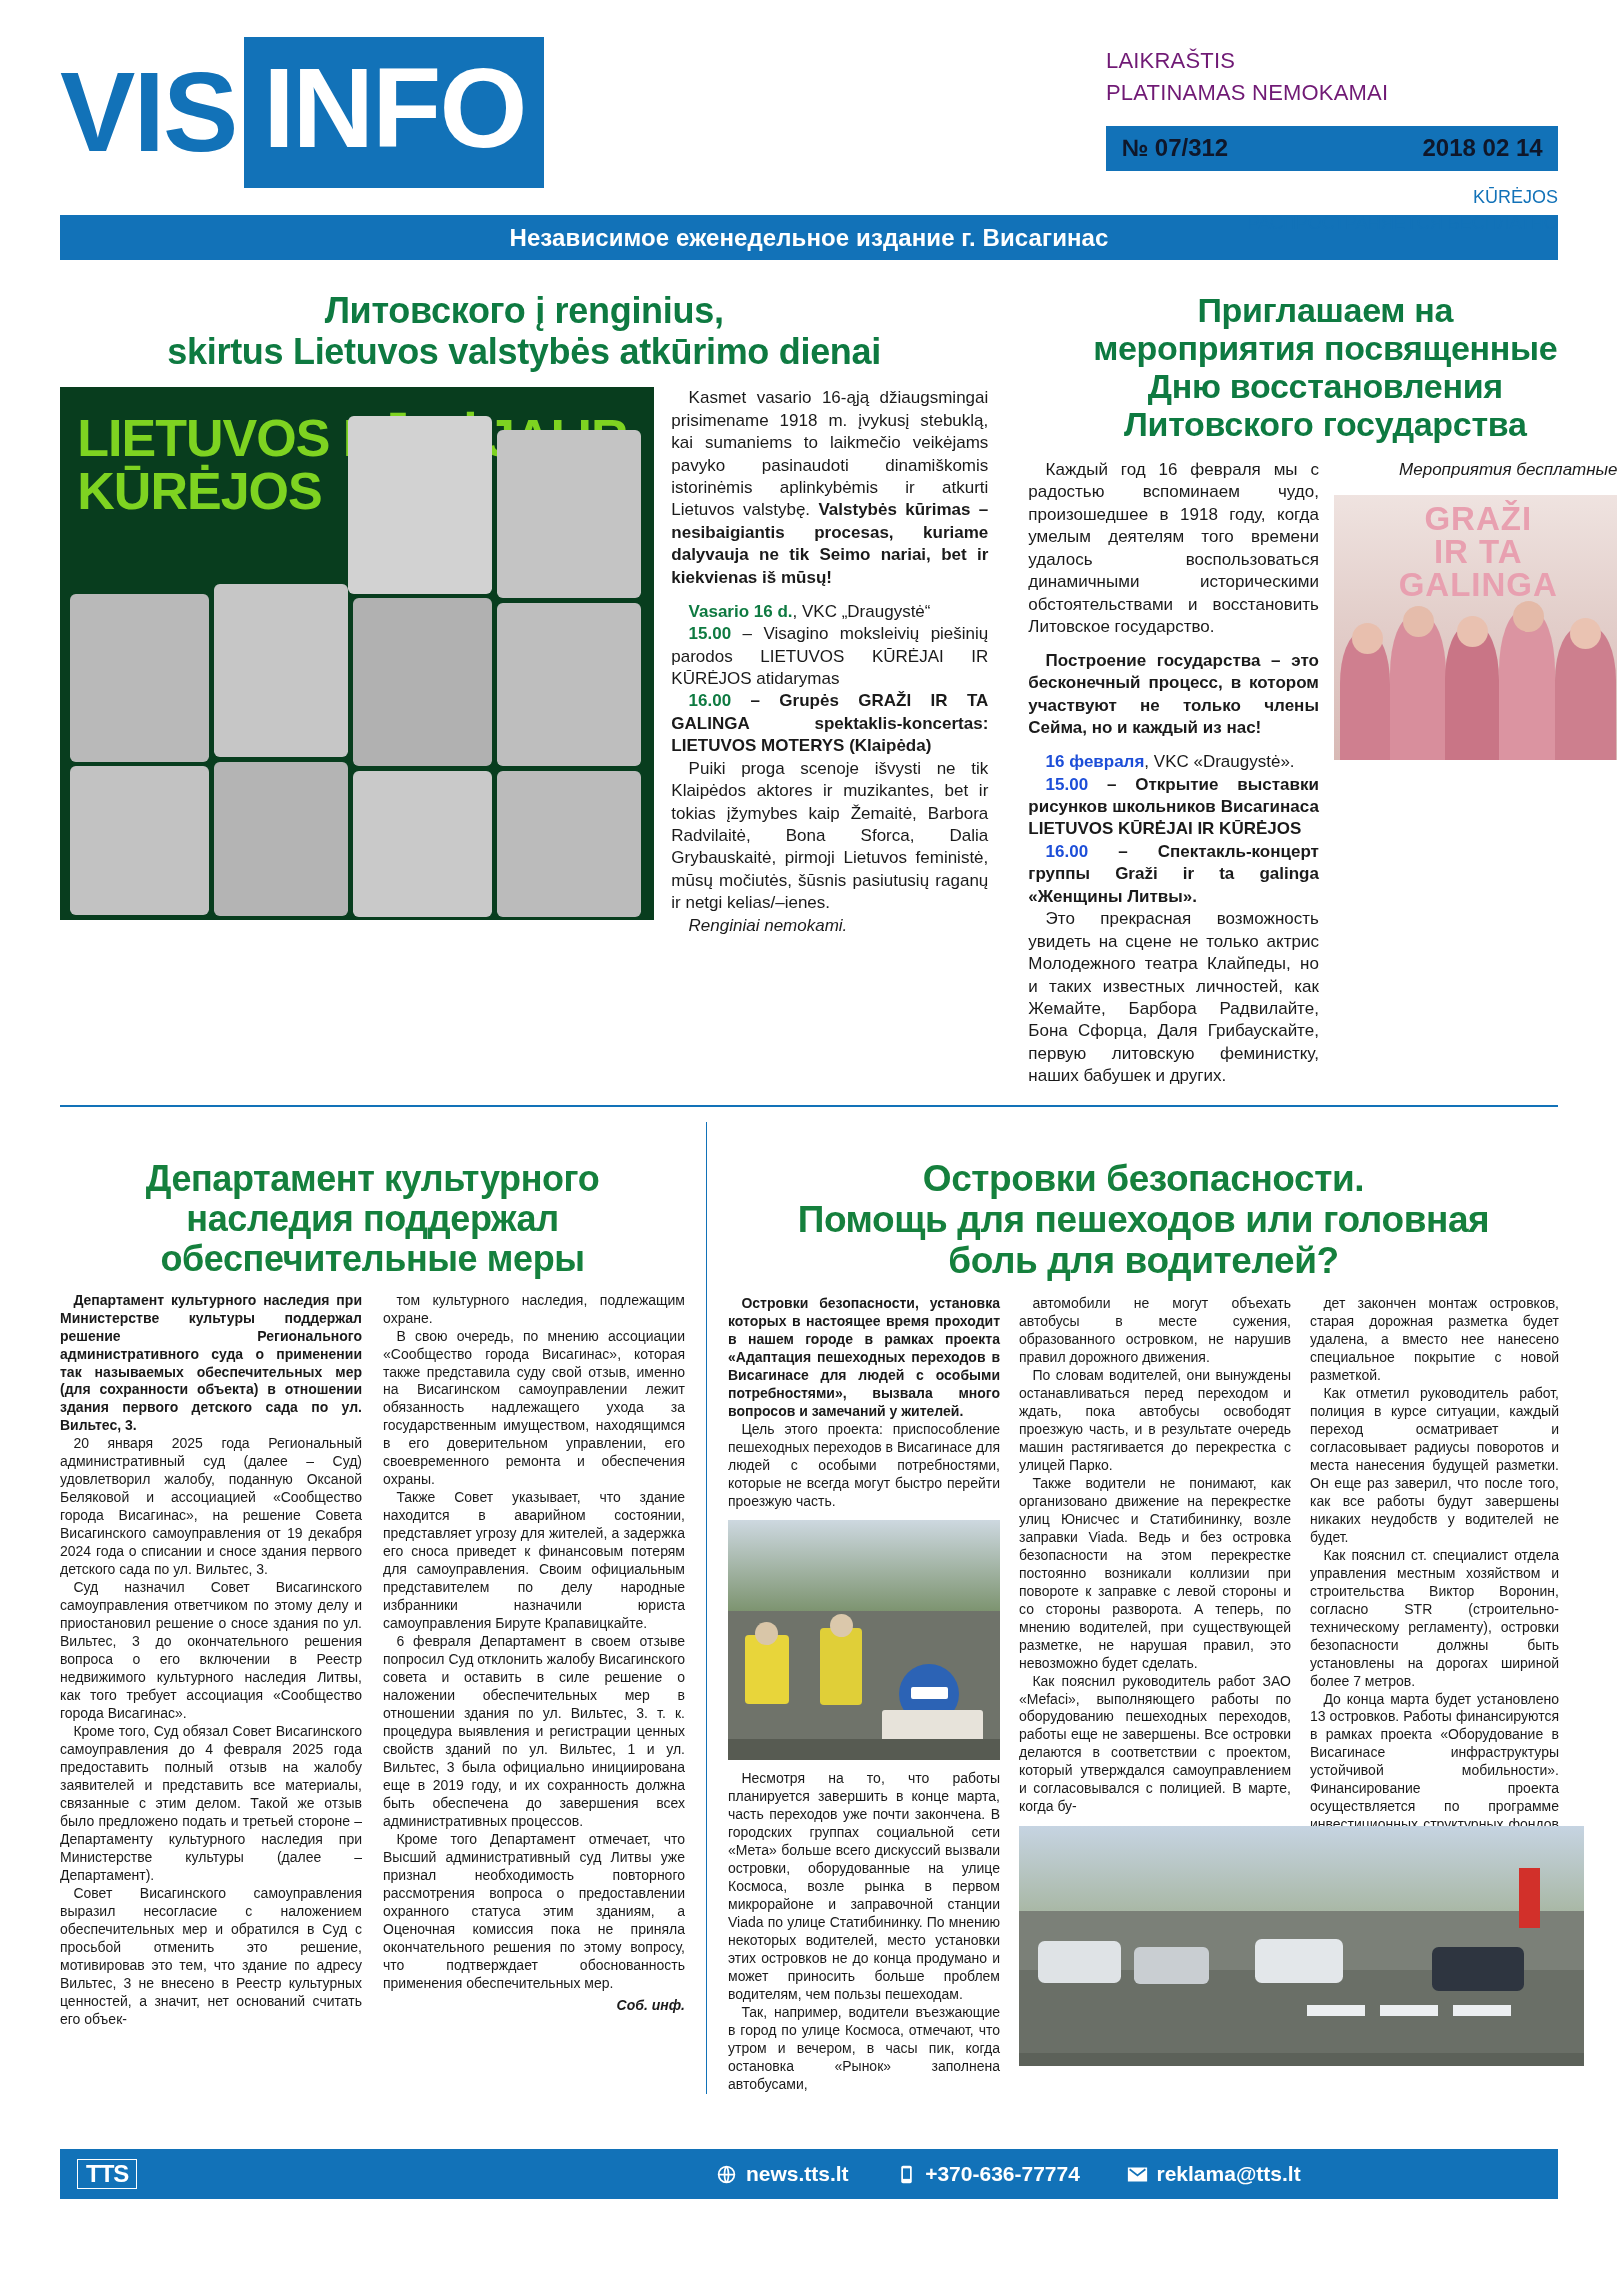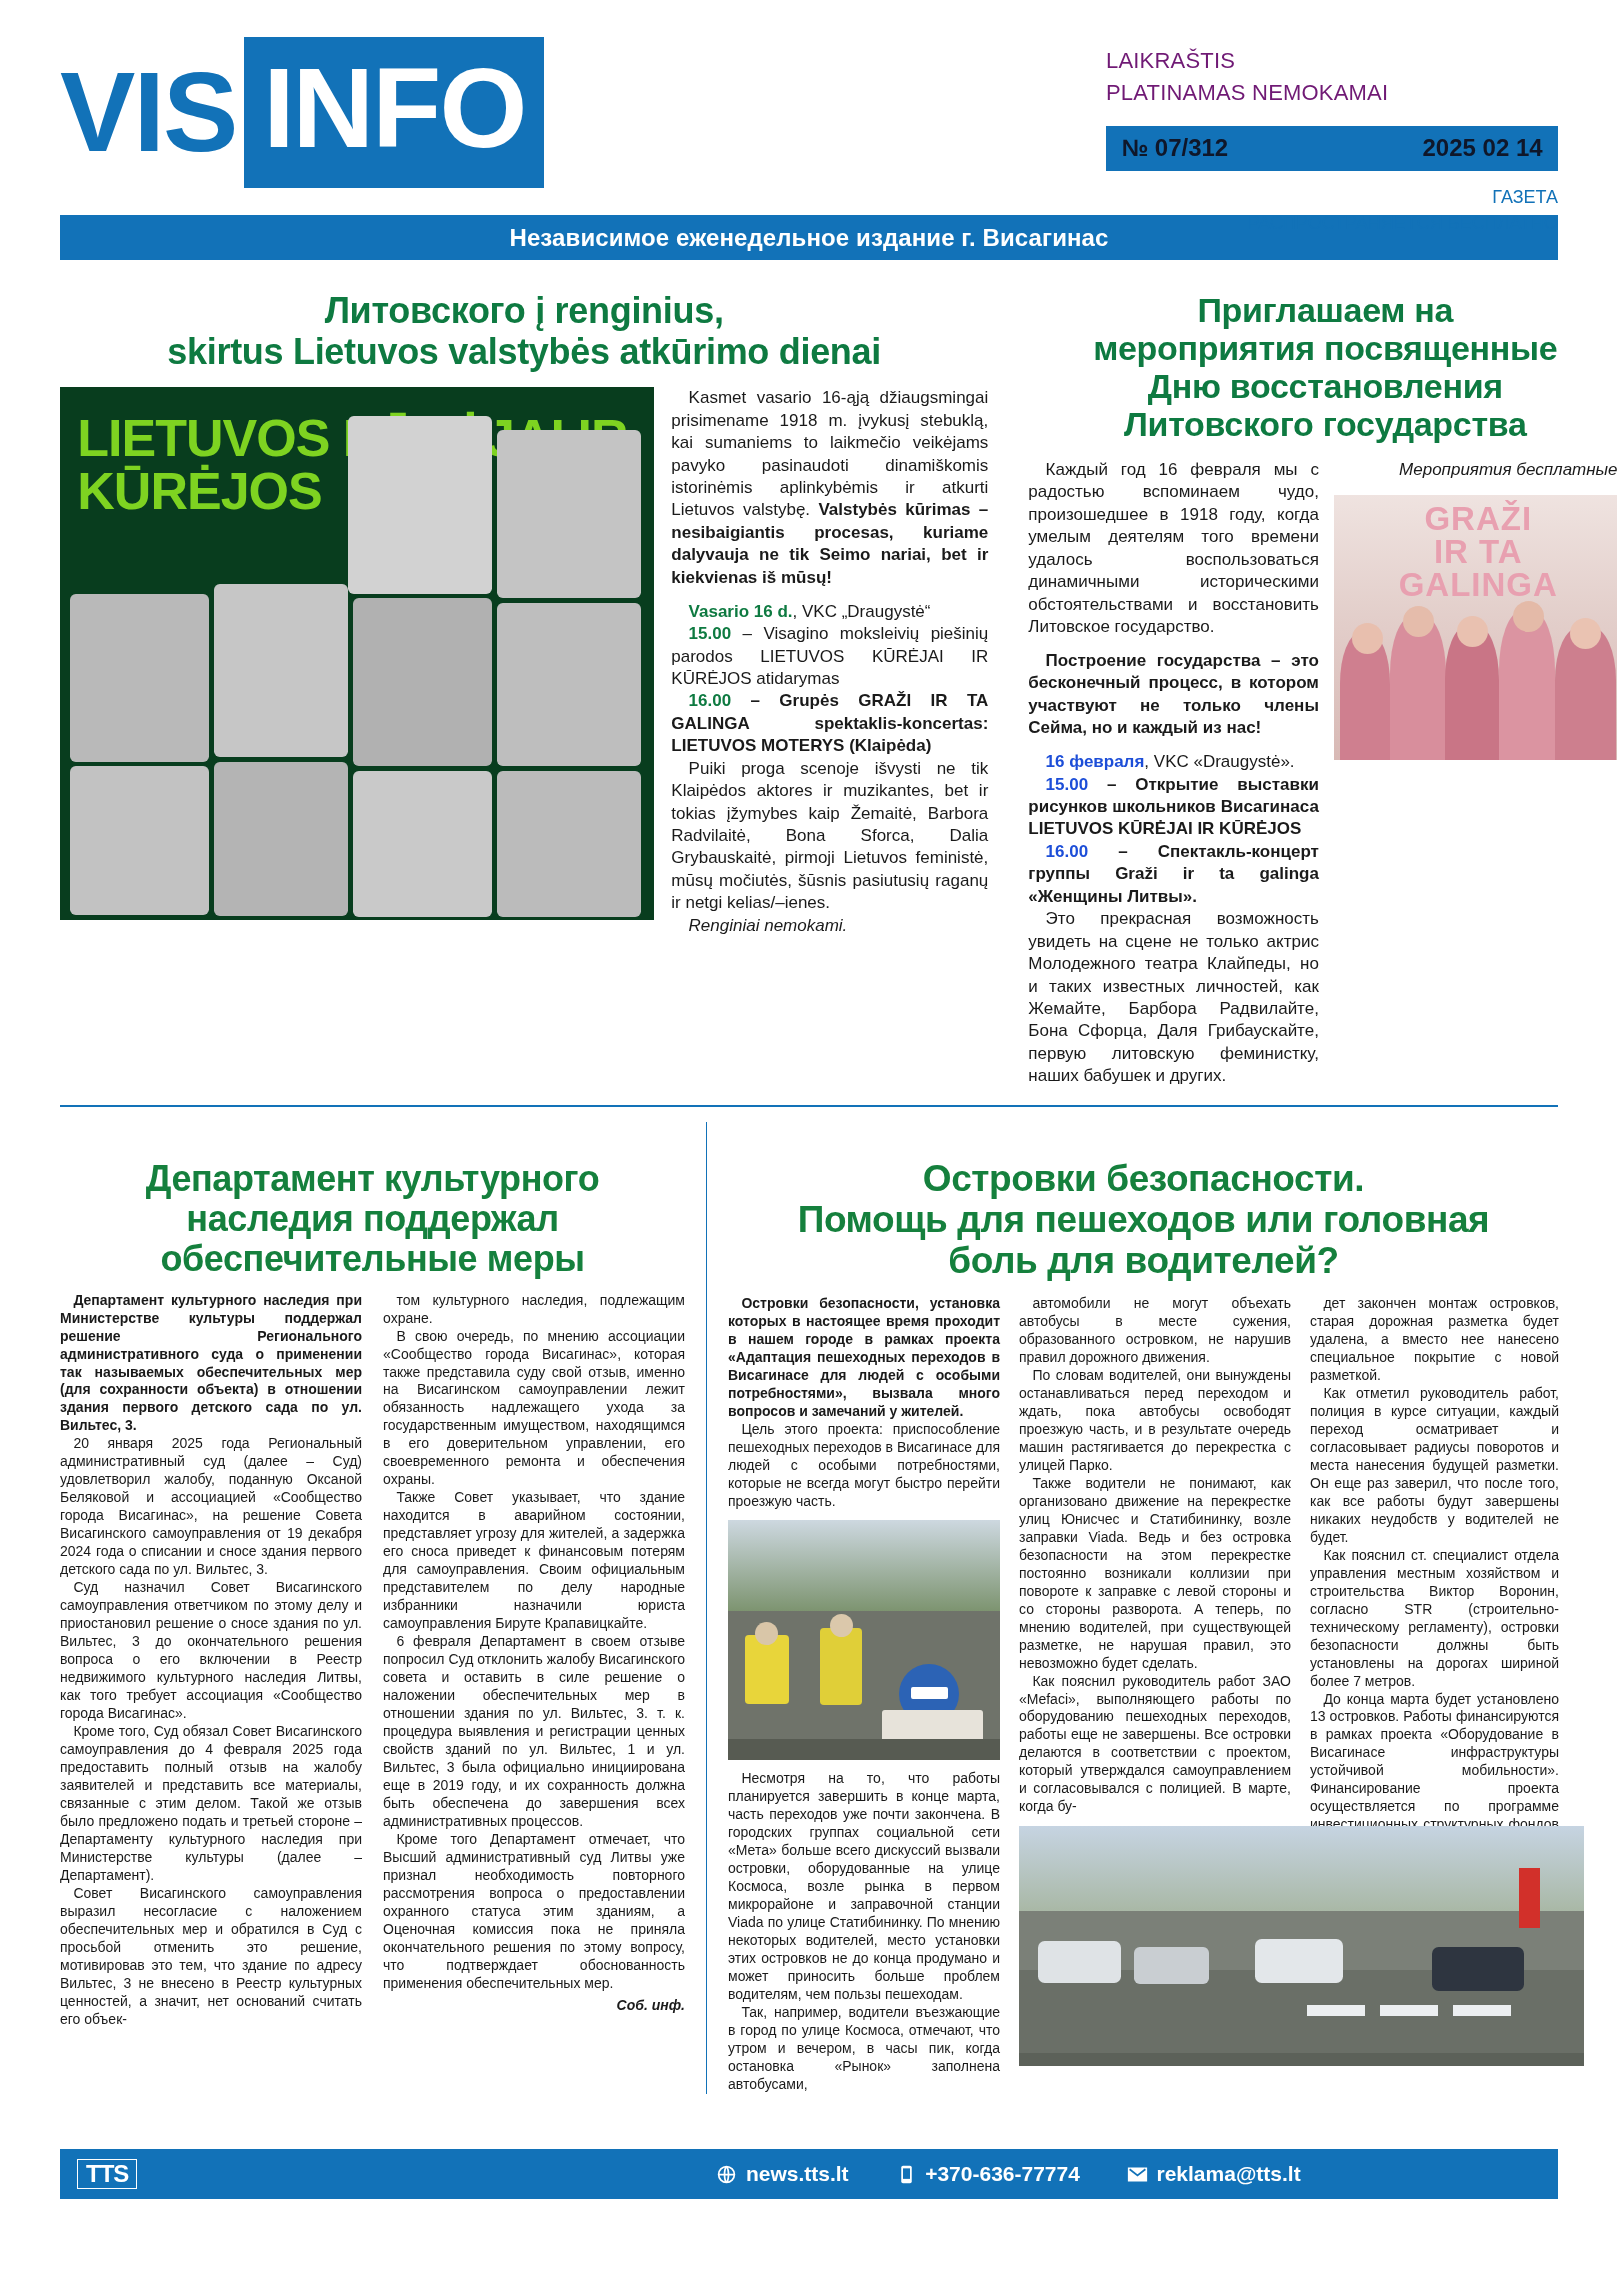--- a/index.html
+++ b/index.html
@@ -152,24 +152,24 @@
       <span class="logo-vis">VIS</span>
       <span class="logo-info-box">INFO</span>
     </div>
     <div class="mast-right">
       <div class="mast-sub">
         <div>LAIKRAŠTIS</div>
         <div>PLATINAMAS NEMOKAMAI</div>
       </div>
       <div class="issue-bar">
         <span>№ 07/312</span>
-        <span>2025 02 14</span>
+        <span>2018 02 14</span>
       </div>
       <div class="mast-free">
-        <div>ГАЗЕТА</div>
+        <div>KŪRĖJOS</div>
         <div>РАСПРОСТРАНЯЕТСЯ БЕСПЛАТНО</div>
       </div>
     </div>
   </div>
 
   <div class="banner">Независимое еженедельное издание г. Висагинас</div>
 
   <div class="top-section">
 
     <div class="top-left">

